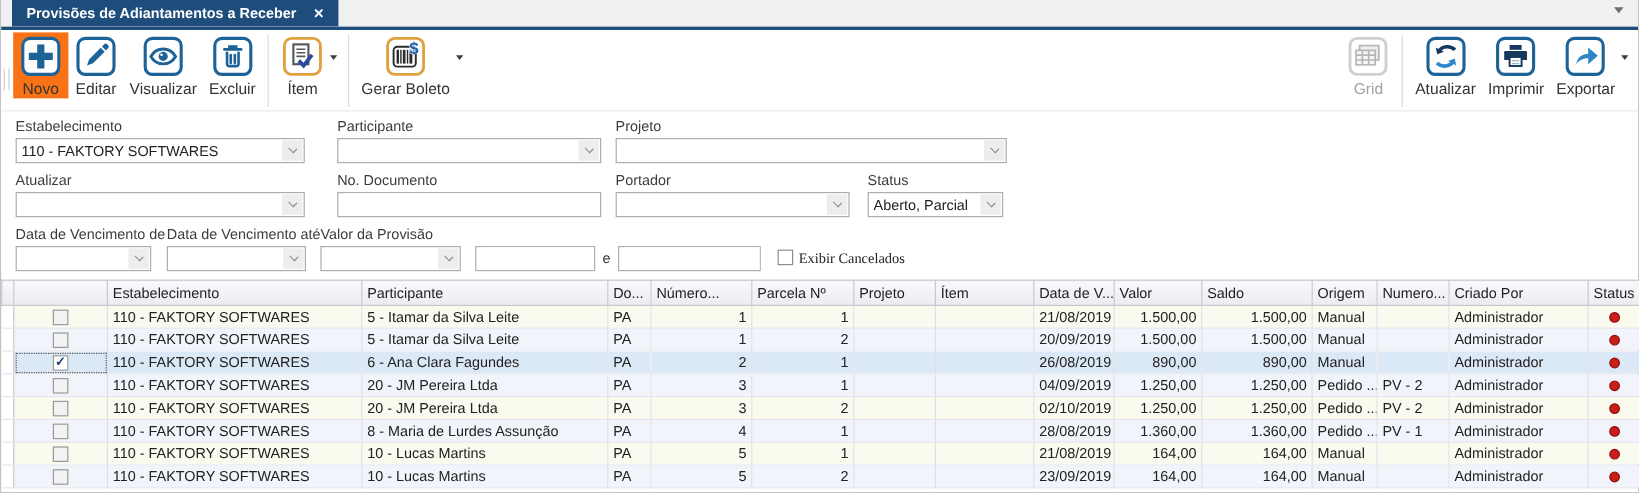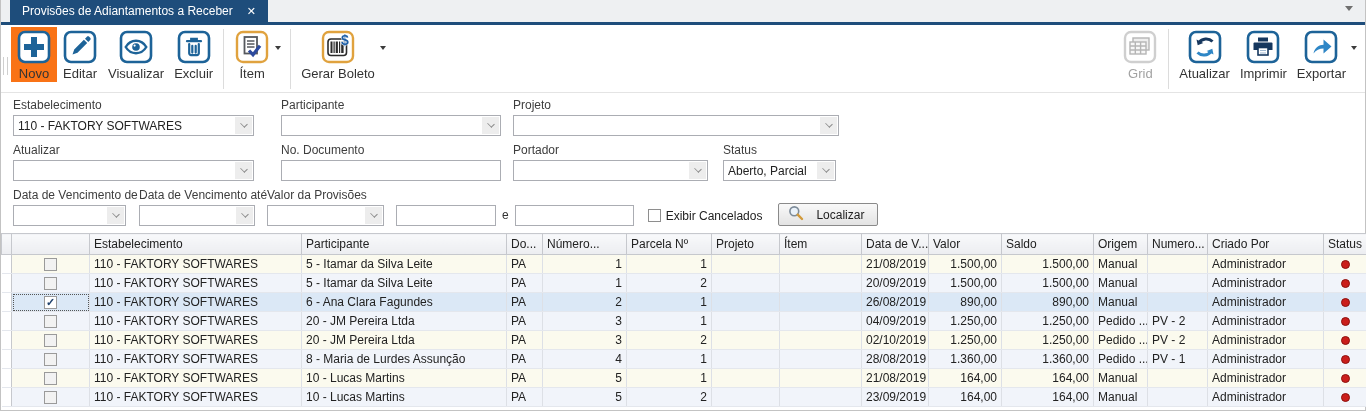--- a/index.html
+++ b/index.html
@@ -1,21 +1,21 @@
 <!DOCTYPE html>
 <html><head>
 <meta charset="utf-8">
 <style>
   * { box-sizing: border-box; margin: 0; padding: 0; }
   html,body { width:1366px; height:411px; overflow:hidden; }
   body { font-family:"Liberation Sans", sans-serif; background:#fff; color:#222; }
   .window { width:1366px; height:411px; border:1px solid #c3c3c3; border-top:none; position:relative; background:#fff; }
 
   
-  .tabbar { height:22px; background:#eef0f2; display:flex; align-items:stretch; position:relative; }
+  .tabbar { height:22px; background:#eef0f2; display:flex; align-items:stretch; position:relative;font-weight:bold; }
   .tab { background:#1e4d7b; color:#fff; font-size:12px; display:flex; align-items:center; gap:14px; padding:0 12px; margin-left:9px; white-space:nowrap; }
   .tab-close { font-size:11px; cursor:default; }
   .tabbar-caret { position:absolute; right:12px; top:6px; width:0; height:0; border-left:4px solid transparent; border-right:4px solid transparent; border-top:5px solid #6f6f6f; }
   .tab-underline { height:3px; background:#1e4d7b; }
 
   
   .toolbar { height:68px; background:#fff; border-bottom:1px solid #e4e4e4; display:flex; align-items:flex-start; padding:2px 4px 0 0; }
   .gripper { width:5px; height:18px; border-left:1px solid #cfcfcf; border-right:1px solid #cfcfcf; margin:30px 3px 0 2px; }
   .tbtn { position:relative; display:flex; flex-direction:column; align-items:center; padding:2px 5px 1px; cursor:default; }
   .tbtn.highlight { background:#f97316; }
@@ -31,21 +31,21 @@
   .filters { padding:5px 0 0 12px; background:#fff; }
   .frow { display:flex; align-items:flex-end; margin-bottom:7px; }
   .ffield { display:flex; flex-direction:column; }
   .flabel { font-size:12px; color:#3d3d3d; margin-bottom:3px; white-space:nowrap; }
   .combo, .tinput { height:21px; border:1px solid #abadb3; background:#fff; position:relative; font-size:12px; display:flex; align-items:center; padding-left:4px; }
   .combo { padding-right:20px; }
   .combo .dd { position:absolute; right:1px; top:1px; bottom:1px; width:17px; background:#ededed; display:flex; align-items:center; justify-content:center; }
   .chev { width:6px; height:6px; border-right:1.6px solid #8a8a8a; border-bottom:1.6px solid #8a8a8a; transform:rotate(45deg) scaleY(0.8); margin-top:-3px; }
   .tinput input { border:none; outline:none; width:100%; height:100%; font-size:12px; font-family:inherit; }
   .conj { font-size:12px; color:#333; margin:0 6px 4px; }
-  .chkwrap { display:flex; gap:5px; margin:0 0 3px 14px; }
+  .chkwrap { display:flex; gap:5px; margin:0 0 3px 14px;font-family:Liberation Serif, serif; }
   .checkbox { width:13px; height:13px; border:1px solid #8e8e8e; background:#fff; }
   .chklabel { font-size:12px; color:#222; white-space:nowrap; }
   .btn-localizar { height:23px; margin-left:16px; display:flex; align-items:center; gap:12px; padding:0 13px 0 9px; background:linear-gradient(#f9f9f9,#e3e3e3); border:1px solid #8a8a8a; border-radius:2px; font-size:12px; color:#222; cursor:default; }
 
   
   .grid { margin-top:3px; }
   table { border-collapse:collapse; table-layout:fixed; width:1366px; font-size:12px; }
   thead th { height:21px; background:linear-gradient(#f8f9fb,#ecedf1); border:1px solid #c6c8cd; border-left:none; font-weight:normal; text-align:left; padding:0 4px; color:#222; white-space:nowrap; overflow:hidden; }
   thead th:first-child { border-left:1px solid #c6c8cd; }
   tbody td { height:19px; border-right:1px solid #dde0e6; border-bottom:1px solid #e4e7ed; padding:0 4px; white-space:nowrap; overflow:hidden; line-height:18px; }
@@ -299,47 +299,38 @@
       <div class="ffield" style="width:116px; margin-left:13px">
         <span class="flabel">Data de Vencimento até</span>
         <div class="combo">
           <span></span>
           <span class="dd">
               <span class="chev"></span>
             </span>
         </div>
       </div>
       <div class="ffield" style="width:117px; margin-left:12px">
-        <span class="flabel">Valor da Provisões</span>
+        <span class="flabel">Valor da Provisão</span>
         <div class="combo">
           <span></span>
           <span class="dd">
               <span class="chev"></span>
             </span>
         </div>
       </div>
       <div class="tinput" style="width:100px; margin-left:12px">
         <input value="" style="">
       </div>
       <span class="conj">e</span>
       <div class="tinput" style="width:119px">
         <input value="" style="">
       </div>
       <div class="chkwrap">
         <span class="checkbox"></span>
         <span class="chklabel">Exibir Cancelados</span>
-      </div>
-      <div class="btn-localizar">
-        <span>
-          <svg width="16" height="16" viewBox="0 0 16 16">
-              <circle cx="6.3" cy="6.3" r="4.4" fill="#eaf2fa" stroke="#7d8b99" stroke-width="1.6"></circle>
-              <line x1="9.7" y1="9.7" x2="14" y2="14" stroke="#d29a3a" stroke-width="2.4" stroke-linecap="round"></line>
-            </svg>
-        </span>
-        <span>Localizar</span>
       </div>
     </div>
   </div>
 
   <div class="grid">
     <table>
       <colgroup>
         <col style="width:10px">
           <col style="width:78px">
           <col style="width:212px">

